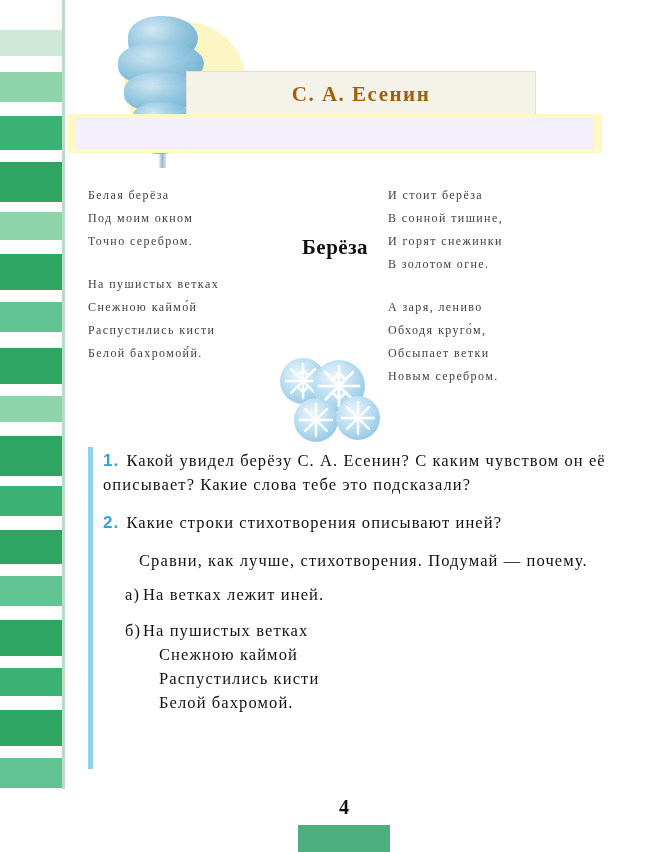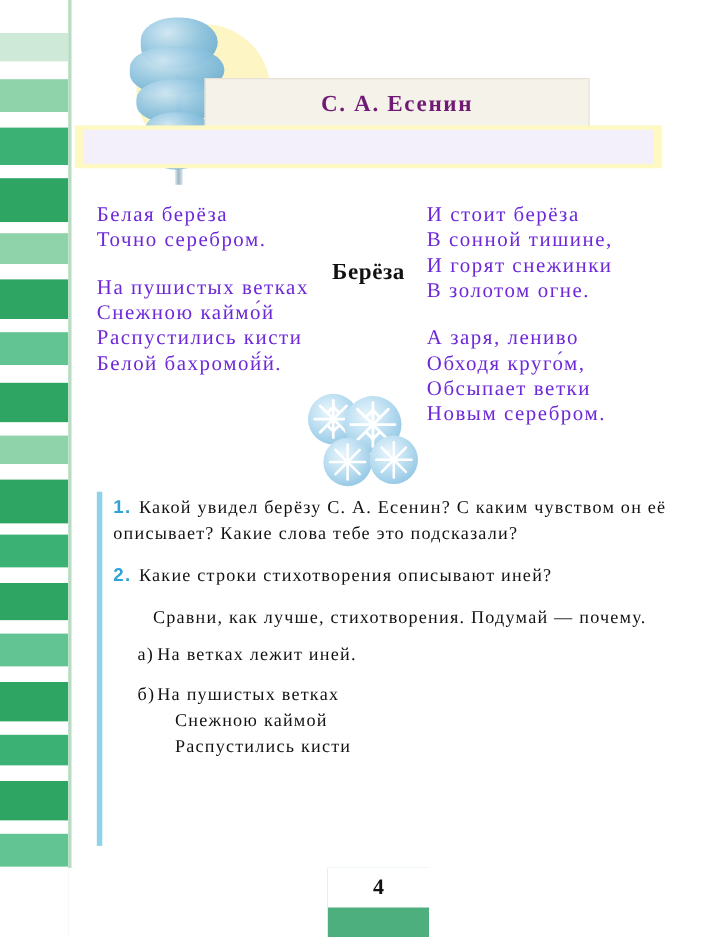--- a/index.html
+++ b/index.html
@@ -99,21 +99,21 @@
     left: 0;
     top: 0;
     width: 348px;
     height: 44px;
     line-height: 44px;
     text-align: center;
     font-family: "Liberation Serif", serif;
     font-weight: bold;
     font-size: 21px;
     letter-spacing: 1.5px;
-    color: #701a75;
+    color: #a16207;
   }
   .title-bar {
     position: absolute;
     left: 68px;
     top: 114px;
     width: 534px;
     height: 39px;
     background: #fef9c3;
   }
   .title-bar-inner {
@@ -137,22 +137,22 @@
     font-size: 21px;
     letter-spacing: .5px;
     color: #111111;
   }
 
   
   .poem {
     position: absolute;
     top: 184px;
     font-family: "Liberation Serif", serif;
-    font-size: 19px;
-    color: #6d28d9;
+    font-size: 12px;
+    color: #404040;
     letter-spacing: 1.4px;
     line-height: 23px;
   }
   .poem.col-left { left: 88px; width: 290px; }
   .poem.col-right { left: 388px; width: 270px; }
   .stanza { margin-bottom: 20px; }
   .stanza div { white-space: nowrap; }
 
   
   .flakes {
@@ -306,20 +306,21 @@
   </div>
 
   <div class="title-bar">
     <div class="title-bar-inner"></div>
     <div class="title-poem">Берёза</div>
   </div>
 
   <div class="poem col-left">
     <div class="stanza">
       <div>Белая берёза</div>
+      <div>Под моим окном</div>
       <div>Точно серебром.</div>
     </div>
     <div class="stanza">
       <div>На пушистых ветках</div>
       <div>Снежною каймо́й</div>
       <div>Распустились кисти</div>
       <div>Белой бахромой́й.</div>
     </div>
   </div>
 
@@ -408,20 +409,21 @@
         <span class="sub-lines">
           <div>На ветках лежит иней.</div>
         </span>
       </div>
       <div class="sub-item" style="margin-top:12px;">
         <span class="sub-label">б)</span>
         <span class="sub-lines">
           <div>На пушистых ветках</div>
           <div style="padding-left:16px;">Снежною каймой</div>
           <div style="padding-left:16px;">Распустились кисти</div>
+          <div style="padding-left:16px;">Белой бахромой.</div>
         </span>
       </div>
     </div>
   </div>
 
   <div class="bottom-white"></div>
   <div class="footer-block"></div>
   <div class="page-num">4</div>
 
 </div>

